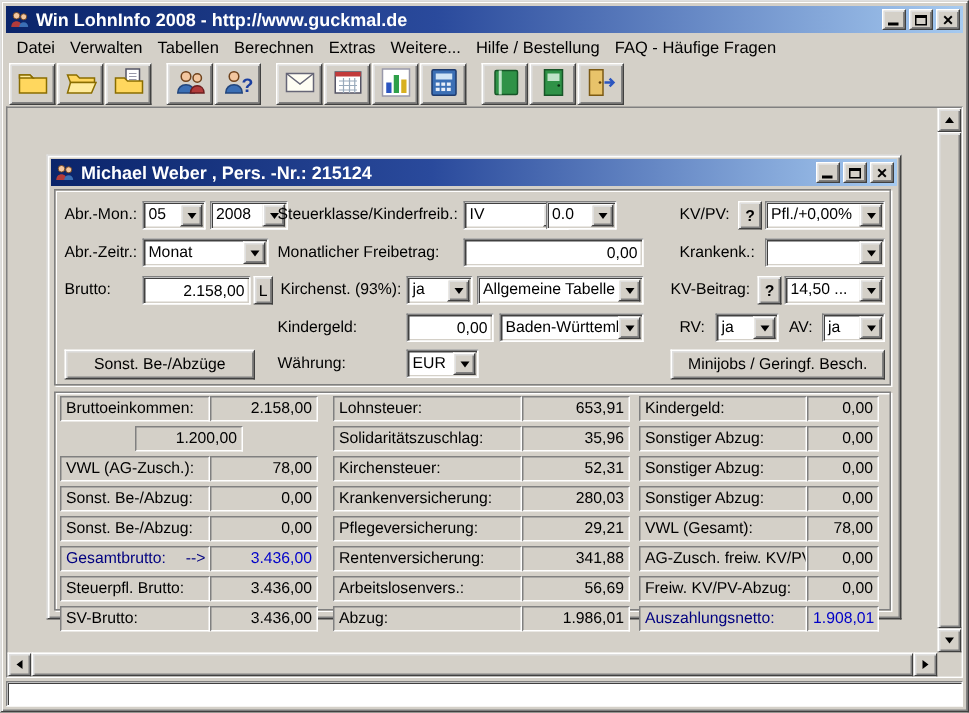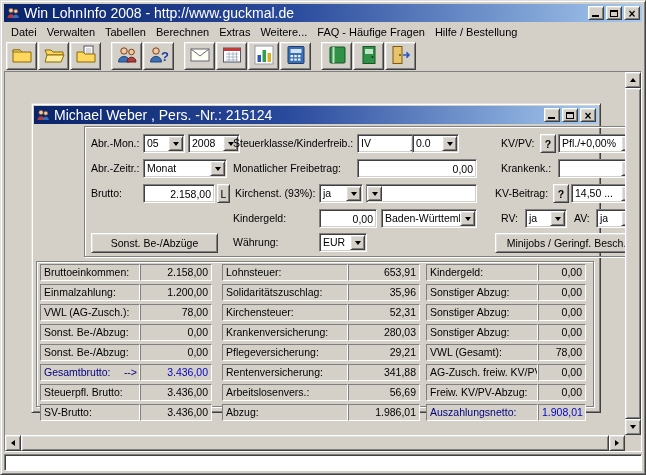--- a/index.html
+++ b/index.html
@@ -4,21 +4,21 @@
 <style>
   * { box-sizing: border-box; margin: 0; padding: 0; }
   body { font-family: "Liberation Sans", sans-serif; background: #808080; }
 
   .window { position: relative; width: 646px; height: 475px; background: #d4d0c8;
     border: 1px solid; border-color: #dfdfdf #404040 #404040 #dfdfdf;
     box-shadow: inset 1px 1px 0 #fff, inset -1px -1px 0 #808080; padding: 3px; }
 
   .titlebar { height: 18px; background: linear-gradient(90deg, #0a246a 0%, #2a4a9c 45%, #a6caf0 100%);
     display: flex; align-items: center; padding: 0 2px; }
-  .titlebar .ttext { flex: 1; color: #fff; font-size: 14px; font-weight: normal;
+  .titlebar .ttext { flex: 1; color: #fff; font-size: 12px; font-weight: bold;
     white-space: nowrap; overflow: hidden; margin-left: 4px; }
   .wbtn { width: 16px; height: 14px; margin-left: 2px; background: #d4d0c8;
     border: 1px solid; border-color: #fff #404040 #404040 #fff;
     box-shadow: inset 1px 1px 0 #dfdfdf, inset -1px -1px 0 #808080;
     display: flex; align-items: center; justify-content: center; position: relative; }
   .gmin { position: absolute; left: 3px; bottom: 2px; width: 7px; height: 2px; background: #000; }
   .gmax { width: 8px; height: 7px; border: 1px solid #000; border-top-width: 2px; }
   .gclose::before { content: "×"; font-size: 12px; font-weight: bold; line-height: 10px; }
 
   .menubar { height: 19px; display: flex; align-items: center; padding-left: 2px; }
@@ -34,21 +34,21 @@
   .mdi { position: relative; height: 381px; border: 1px solid;
     border-color: #808080 #fff #fff #808080; background: #d4d0c8; overflow: hidden; }
 
   .child { position: absolute; left: 26px; top: 31px; width: 570px; height: 310px;
     background: #d4d0c8; border: 1px solid; border-color: #dfdfdf #404040 #404040 #dfdfdf;
     box-shadow: inset 1px 1px 0 #fff, inset -1px -1px 0 #808080; padding: 2px; }
   .cbody { position: relative; height: 284px; }
 
   .ebox { position: absolute; border: 1px solid #808080;
     box-shadow: inset 1px 1px 0 #fff, 1px 1px 0 #fff; }
-  .formbox { left: 2px; top: 2px; width: 558px; height: 131px; margin-left: 48px; }
+  .formbox { left: 2px; top: 2px; width: 558px; height: 131px; }
   .resbox  { left: 2px; top: 137px; width: 558px; height: 146px; }
 
   .flabel { position: absolute; font-size: 10.5px; line-height: 19px; white-space: nowrap; }
 
   .combo { position: absolute; height: 19px; background: #fff; border: 1px solid;
     border-color: #808080 #fff #fff #808080;
     box-shadow: inset 1px 1px 0 #404040, inset -1px -1px 0 #d4d0c8; display: flex; }
   .combo .ct { flex: 1; font-size: 10.5px; line-height: 15px; padding: 1px 1px 0 3px;
     white-space: nowrap; overflow: hidden; }
   .combo .cb { width: 15px; height: 15px; margin: 1px 1px 1px 0; background: #d4d0c8;
@@ -129,22 +129,22 @@
       </span>
   </div>
 
   <div class="menubar">
     <span class="menu-item">Datei</span>
     <span class="menu-item">Verwalten</span>
     <span class="menu-item">Tabellen</span>
     <span class="menu-item">Berechnen</span>
     <span class="menu-item">Extras</span>
     <span class="menu-item">Weitere...</span>
+    <span class="menu-item">Hilfe / Bestellung</span>
     <span class="menu-item">FAQ - Häufige Fragen</span>
-    <span class="menu-item">Hilfe / Bestellung</span>
   </div>
 
   <div class="toolbar">
     <button class="toolbtn">
         <span><svg width="22" height="22" viewBox="0 0 22 22">
             <path d="M2 6h7l2 2h9v10H2z" fill="#ffd75e" stroke="#8a6d00"></path>
             <path d="M2 6h7l2 2H2z" fill="#ffeb9c" stroke="#8a6d00"></path>
           </svg></span>
       </button>
     <button class="toolbtn">
@@ -303,20 +303,21 @@
 
           <span class="flabel" style="left:6px;top:57px">Brutto:</span>
           <input class="edit num" style="left: 58px; top: 57px; width: 72px;" value="2.158,00">
           <button class="pbtn" style="left:132px;top:57px;width:13px;height:19px">L</button>
           <span class="flabel" style="left:150px;top:57px">Kirchenst. (93%):</span>
           <div class="combo" style="left:234px;top:57px;width:44px">
               <span class="ct">ja</span>
               <span class="cb"></span>
             </div>
           <div class="combo" style="left:281px;top:57px;width:111px">
+              <span class="ct">Allgemeine Tabelle</span>
               <span class="cb"></span>
             </div>
           <span class="flabel" style="left:410px;top:57px">KV-Beitrag:</span>
           <button class="pbtn helpbtn" style="left:468px;top:57px">?</button>
           <div class="combo" style="left:486px;top:57px;width:67px">
               <span class="ct">14,50 ...</span>
               <span class="cb"></span>
             </div>
 
           <span class="flabel" style="left:148px;top:82px">Kindergeld:</span>
@@ -346,21 +347,20 @@
         </div>
 
         <div class="ebox resbox">
 
           <div class="rcol" style="left:3px">
             <div class="rrow">
                 <div class="rcell rlabel1">Bruttoeinkommen:</div>
                 <div class="rcell rval1">2.158,00</div>
               </div>
             <div class="rrow">
-                <div class="rcell rlabel1">Einmalzahlung:</div>
                 <div class="rcell rval1">1.200,00</div>
               </div>
             <div class="rrow">
                 <div class="rcell rlabel1">VWL (AG-Zusch.):</div>
                 <div class="rcell rval1">78,00</div>
               </div>
             <div class="rrow">
                 <div class="rcell rlabel1">Sonst. Be-/Abzug:</div>
                 <div class="rcell rval1">0,00</div>
               </div>

